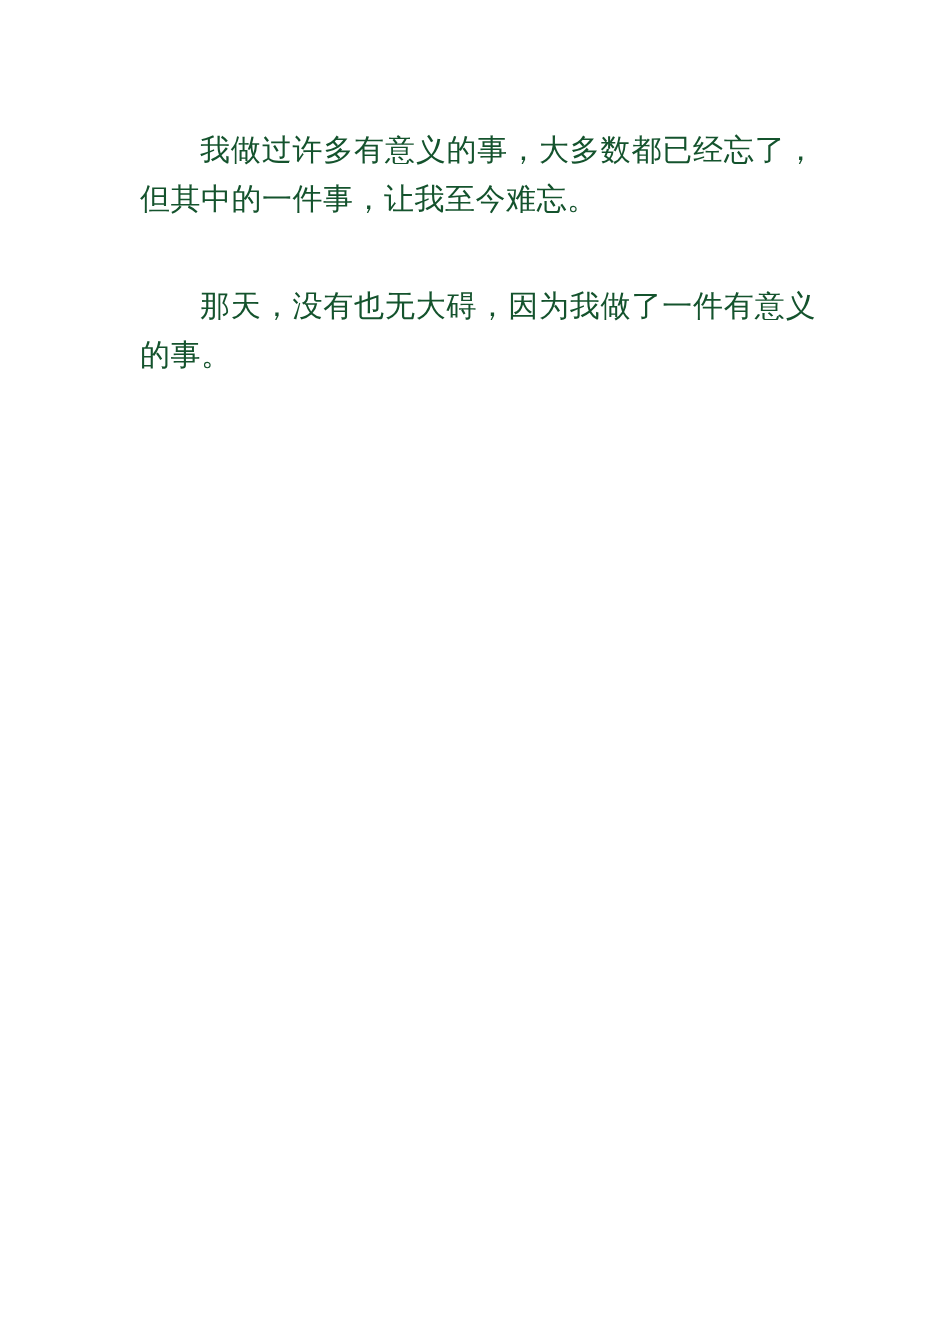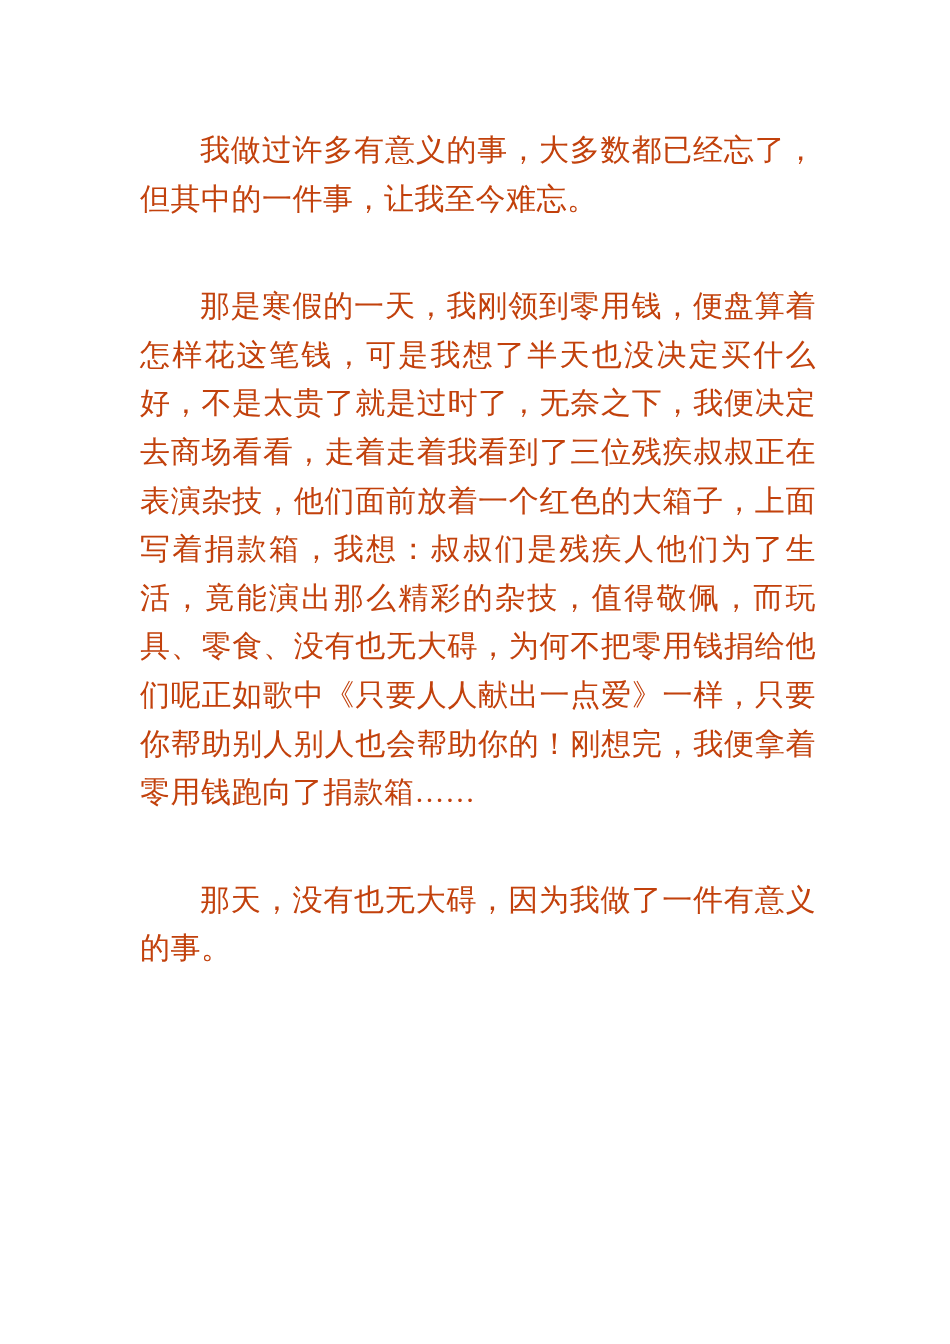--- a/index.html
+++ b/index.html
@@ -14,21 +14,21 @@
     margin: 0 auto;
     background: #ffffff;
     overflow: hidden;
     box-sizing: border-box;
   }
   .doc-body {
     position: absolute;
     top: 126px;
     left: 140px;
     width: 676px;
-    color: #c2410c;
+    color: #14532d;
     font-family: "Liberation Serif", "DejaVu Serif", serif;
     font-size: 30px;
     line-height: 48.6px;
     text-align: justify;
     letter-spacing: 0.5px;
   }
   .doc-body p {
     margin: 0 0 59px 0;
     text-indent: 2em;
     word-break: break-all;
@@ -36,16 +36,15 @@
   .doc-body p:last-child {
     margin-bottom: 0;
   }
 </style>
 </head>
 <body>
 
 <div class="page">
   <div class="doc-body">
     <p>我做过许多有意义的事，大多数都已经忘了，但其中的一件事，让我至今难忘。</p>
-    <p>那是寒假的一天，我刚领到零用钱，便盘算着怎样花这笔钱，可是我想了半天也没决定买什么好，不是太贵了就是过时了，无奈之下，我便决定去商场看看，走着走着我看到了三位残疾叔叔正在表演杂技，他们面前放着一个红色的大箱子，上面写着捐款箱，我想：叔叔们是残疾人他们为了生活，竟能演出那么精彩的杂技，值得敬佩，而玩具、零食、没有也无大碍，为何不把零用钱捐给他们呢正如歌中《只要人人献出一点爱》一样，只要你帮助别人别人也会帮助你的！刚想完，我便拿着零用钱跑向了捐款箱……</p>
     <p>那天，没有也无大碍，因为我做了一件有意义的事。</p>
   </div>
 </div>
 
 </body></html>

